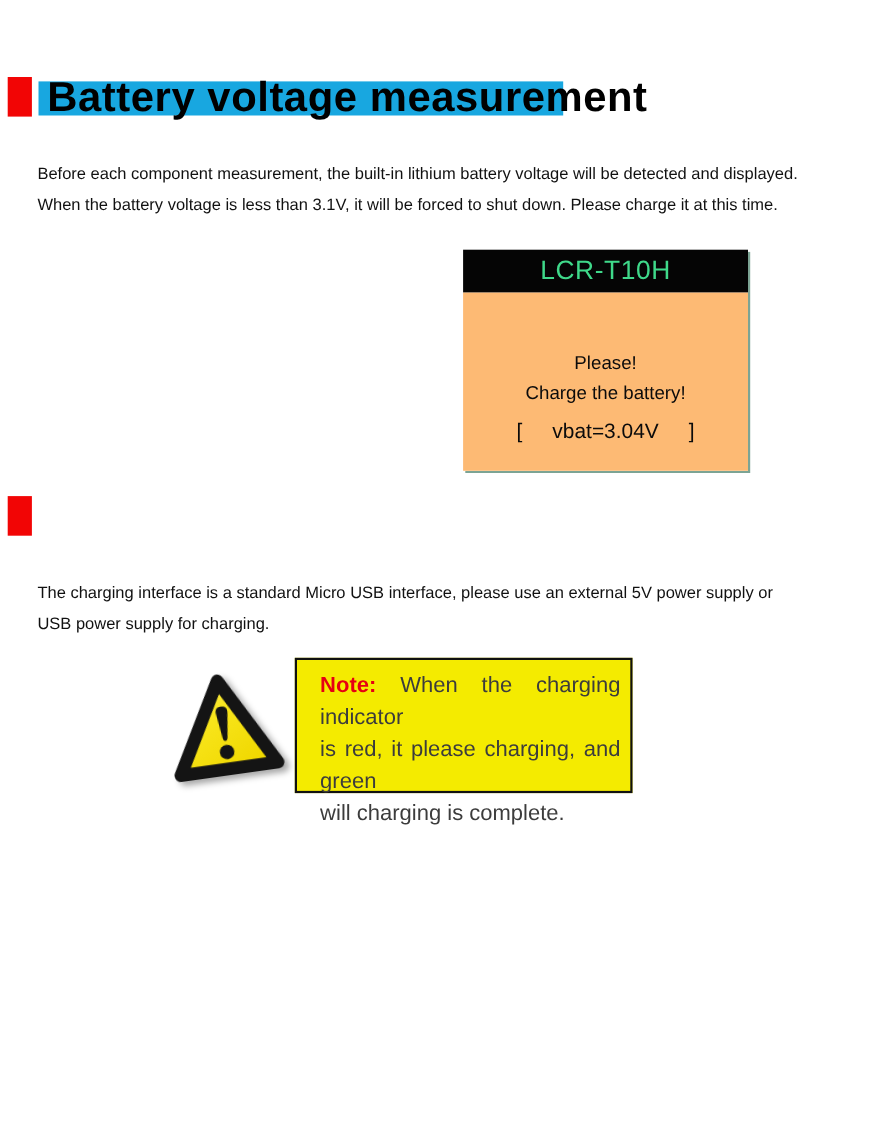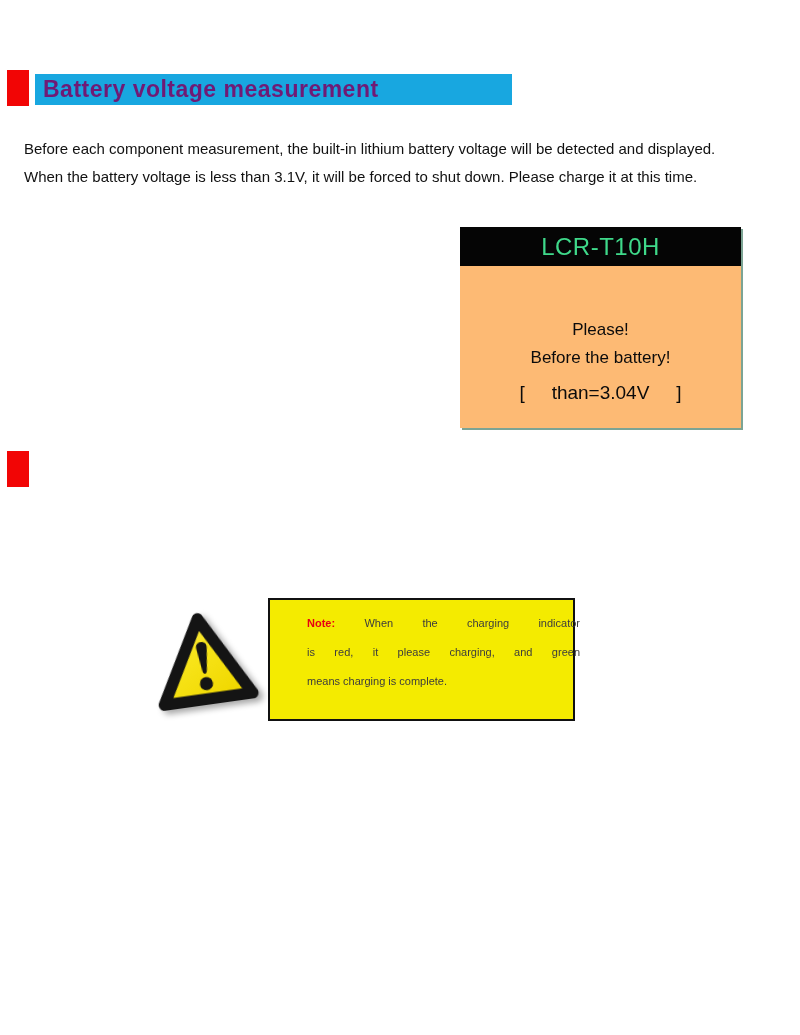--- a/index.html
+++ b/index.html
@@ -9,35 +9,34 @@
   }
   
   .red-square{position:absolute;width:22px;height:36px;background:#f20505;}
   .rs1{left:7px;top:70px;}
   .rs2{left:7px;top:451px;}
   .banner{position:absolute;height:31px;background:#18a7e0;}
   .b1{left:35px;top:74px;width:477px;}
   .b2{left:35px;top:455px;width:387px;}
   .heading-text{
     position:absolute;left:8px;top:-2px;white-space:nowrap;
-    font-size:23px;font-weight:bold;color:#701a75;line-height:34px;
+    font-size:38px;font-weight:bold;color:#000000;line-height:34px;
     letter-spacing:0.5px;
   }
   
   .body-text{
-    position:absolute;left:20px;width:700px;margin:4px;
+    position:absolute;left:20px;width:700px;margin:14px;
     font-size:15px;line-height:28px;color:#111111;text-align:left;
   }
   .p1{top:131px;}
   .p2{top:512px;}
   
   .screen{
-    position:absolute;left:421px;top:227px;width:281px;height:201px;
+    position:absolute;left:421px;top:227px;width:259px;height:201px;
     box-shadow:2px 2px 0 rgba(16,90,60,0.55);
-    margin-left:39px;
   }
   .screen-header{
     position:absolute;left:0;top:0;width:100%;height:39px;background:#050505;
     display:flex;align-items:center;justify-content:center;
   }
   .screen-title{color:#3fd98a;font-size:24px;letter-spacing:0.5px;}
   .screen-body{
     position:absolute;left:0;top:39px;width:100%;height:162px;background:#fdba74;
     color:#0b0b0b;
   }
@@ -55,22 +54,22 @@
     transform:rotate(-8deg);
     filter:drop-shadow(4px 4px 3px rgba(0,0,0,0.35));
   }
   .warn-wrap svg{display:block;width:100%;height:100%;}
   
   .note-box{
     position:absolute;left:268px;top:598px;width:303px;height:119px;
     background:#f4eb00;border:2px solid #111111;
   }
   .note-lines{
-    position:absolute;left:37px;top:9px;width:273px;
-    font-size:11px;line-height:29px;color:#3c3c3c;
+    position:absolute;left:21px;top:9px;width:273px;
+    font-size:20px;line-height:29px;color:#3c3c3c;
   }
   .note-line{text-align:justify;}
   .note-line.just{text-align-last:justify;}
   .note-label{color:#e60012;font-weight:bold;}
 </style>
 </head>
 <body>
 
 <div id="page">
 
@@ -80,31 +79,32 @@
   </div>
 
   <p class="body-text p1">Before each component measurement, the built-in lithium battery voltage will be detected and displayed. When the battery voltage is less than 3.1V, it will be forced to shut down. Please charge it at this time.</p>
 
   <div class="screen">
     <div class="screen-header">
       <span class="screen-title">LCR-T10H</span>
     </div>
     <div class="screen-body">
       <div class="scr-line scr-line1">Please!</div>
-      <div class="scr-line scr-line2">Before the battery!</div>
+      <div class="scr-line scr-line2">Charge the battery!</div>
       <div class="vbat-row">
         <span>[</span>
-        <span>than=3.04V</span>
+        <span>vbat=3.04V</span>
         <span>]</span>
       </div>
     </div>
   </div>
 
   <div class="red-square rs2"></div>
 
+  <p class="body-text p2">The charging interface is a standard Micro USB interface, please use an external 5V power supply or USB power supply for charging.</p>
 
   <div class="warn-wrap">
     <svg viewBox="0 0 100 94" xmlns="http://www.w3.org/2000/svg">
       <defs>
         <linearGradient id="triGrad" x1="0" y1="0" x2="0.7" y2="1">
           <stop offset="0" stop-color="#fdf27a"></stop>
           <stop offset="0.45" stop-color="#f8e51c"></stop>
           <stop offset="1" stop-color="#f0d800"></stop>
         </linearGradient>
       </defs>
@@ -114,17 +114,17 @@
     </svg>
   </div>
 
   <div class="note-box">
     <div class="note-lines">
       <div class="note-line just">
         <span class="note-label">Note:</span>
         <span>When the charging indicator</span>
       </div>
       <div class="note-line just">is red, it please charging, and green</div>
-      <div class="note-line">means charging is complete.</div>
+      <div class="note-line">will charging is complete.</div>
     </div>
   </div>
 
 </div>
 
 </body></html>

